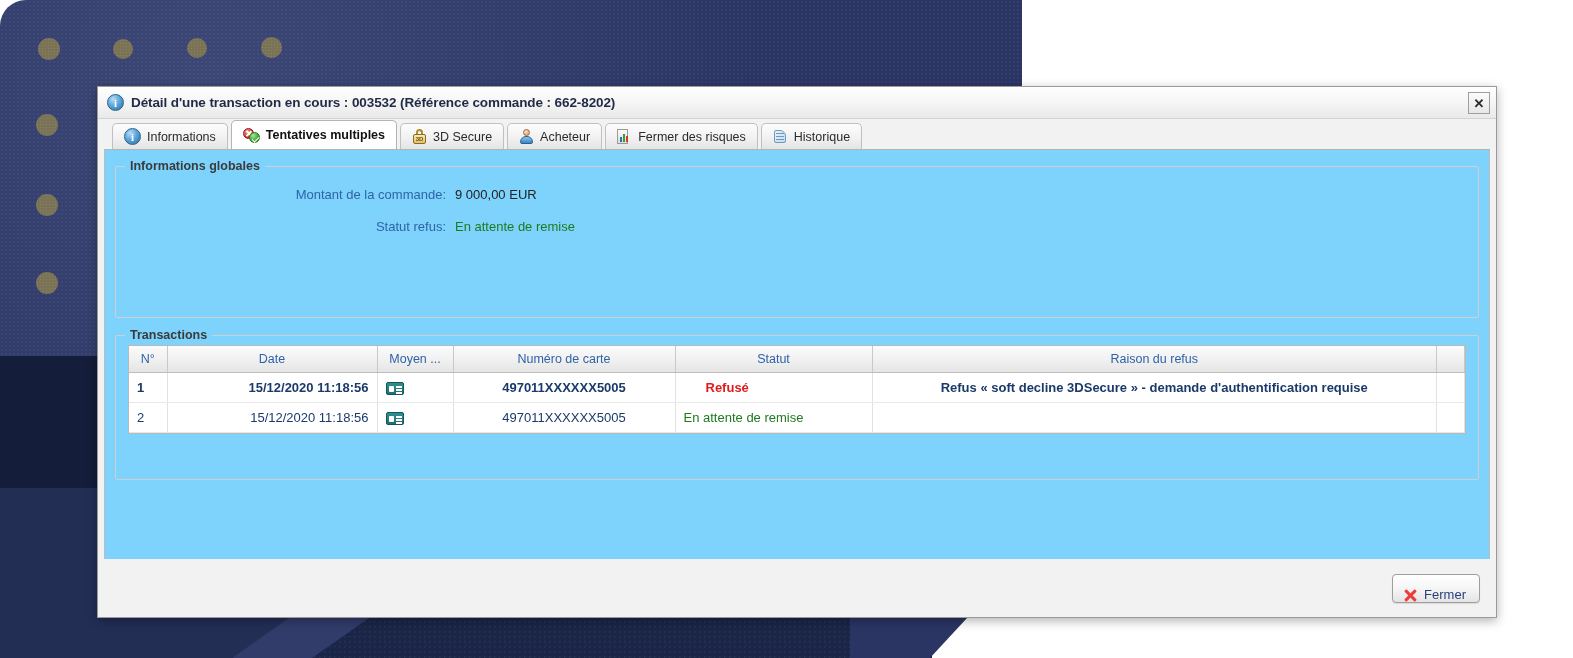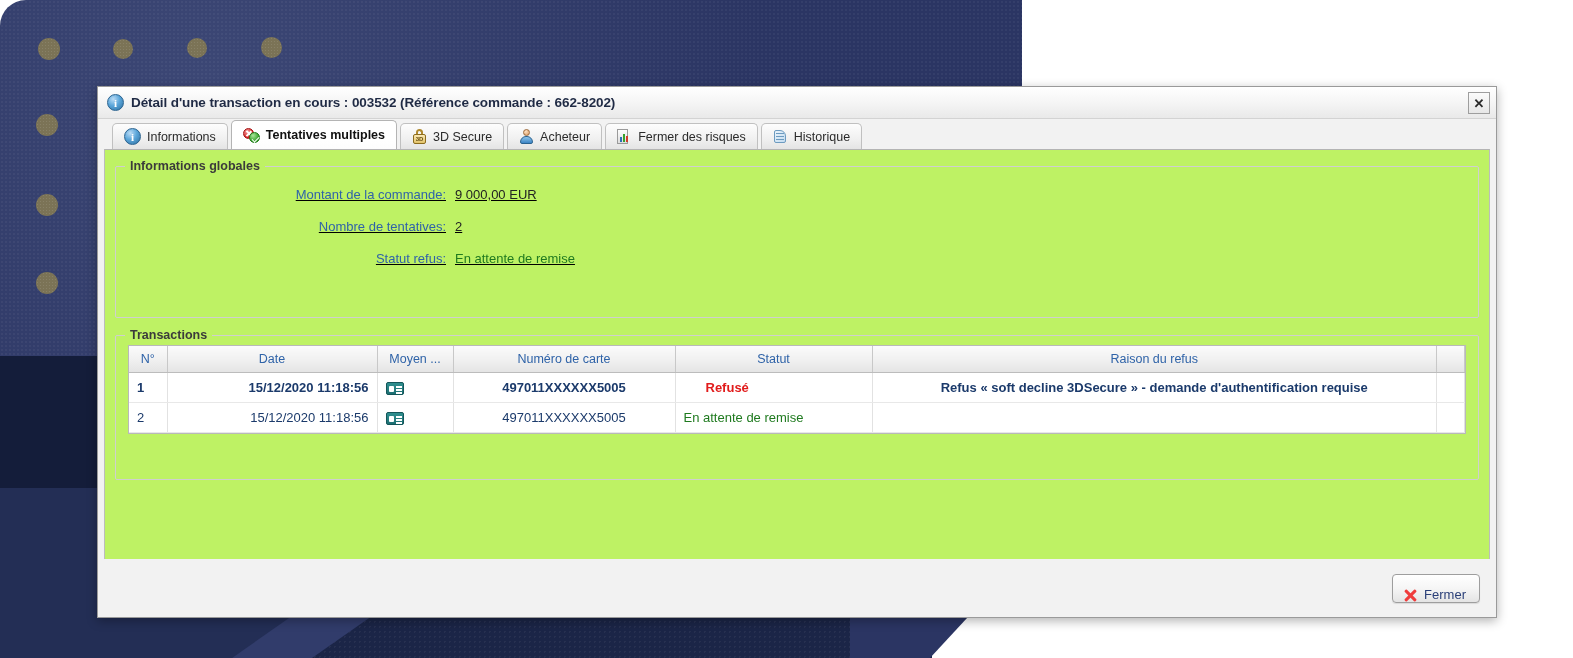--- a/index.html
+++ b/index.html
@@ -216,21 +216,21 @@
   .ico-hist{width:15px;height:15px;}
   .ico-hist .sc{position:absolute;left:1px;top:1px;width:12px;height:13px;background:linear-gradient(135deg,#eaf3fb,#c3dcf0);
     border:1px solid #6d9bc0;box-sizing:border-box;border-radius:2px 6px 2px 2px;}
   .ico-hist .ln{position:absolute;left:3px;width:8px;height:1px;background:#6d9bc0;}
 
   
   .content {
     position: relative;
     margin: 0 6px;
     height: 430px;
-    background: #bef264;
+    background: #7dd3fc;
     border: 1px solid #bcbcbc;
     border-top: 1px solid #b4b4b4;
     box-sizing: border-box;
     padding: 9px 10px 0 10px;
   }
 
   fieldset.groupbox {
     border: 1px solid #cfcfcf;
     border-radius: 2px;
     margin: 0 0 10px 0;
@@ -241,21 +241,21 @@
     padding: 0 5px;
     margin-left: 9px;
     font-size: 12.5px;
     font-weight: bold;
     color: #3b3b3b;
   }
   #grp-global { height: 157px; }
   #grp-trans  { height: 150px; }
 
   .kv-row { display: flex; align-items: center; margin-bottom: 17px; }
-  .kv-rows { padding-top: 14px; text-decoration: underline; }
+  .kv-rows { padding-top: 14px; }
   .kv-label {
     width: 330px;
     text-align: right;
     font-size: 13px;
     color: #2f63a8;
     padding-right: 9px;
     white-space: nowrap;
   }
   .kv-value { font-size: 13px; color: #222; white-space: nowrap; }
   .kv-value.green { color: #1f7a1f; }
@@ -436,24 +436,20 @@
     </div>
 
     <div class="content">
 
       <fieldset class="groupbox" id="grp-global">
         <legend>Informations globales</legend>
         <div class="kv-rows">
           <div class="kv-row">
             <div class="kv-label">Montant de la commande:</div>
             <div class="kv-value">9 000,00 EUR</div>
-          </div>
-          <div class="kv-row">
-            <div class="kv-label">Nombre de tentatives:</div>
-            <div class="kv-value">2</div>
           </div>
           <div class="kv-row">
             <div class="kv-label">Statut refus:</div>
             <div class="kv-value green">En attente de remise</div>
           </div>
         </div>
       </fieldset>
 
       <fieldset class="groupbox" id="grp-trans">
         <legend>Transactions</legend>

